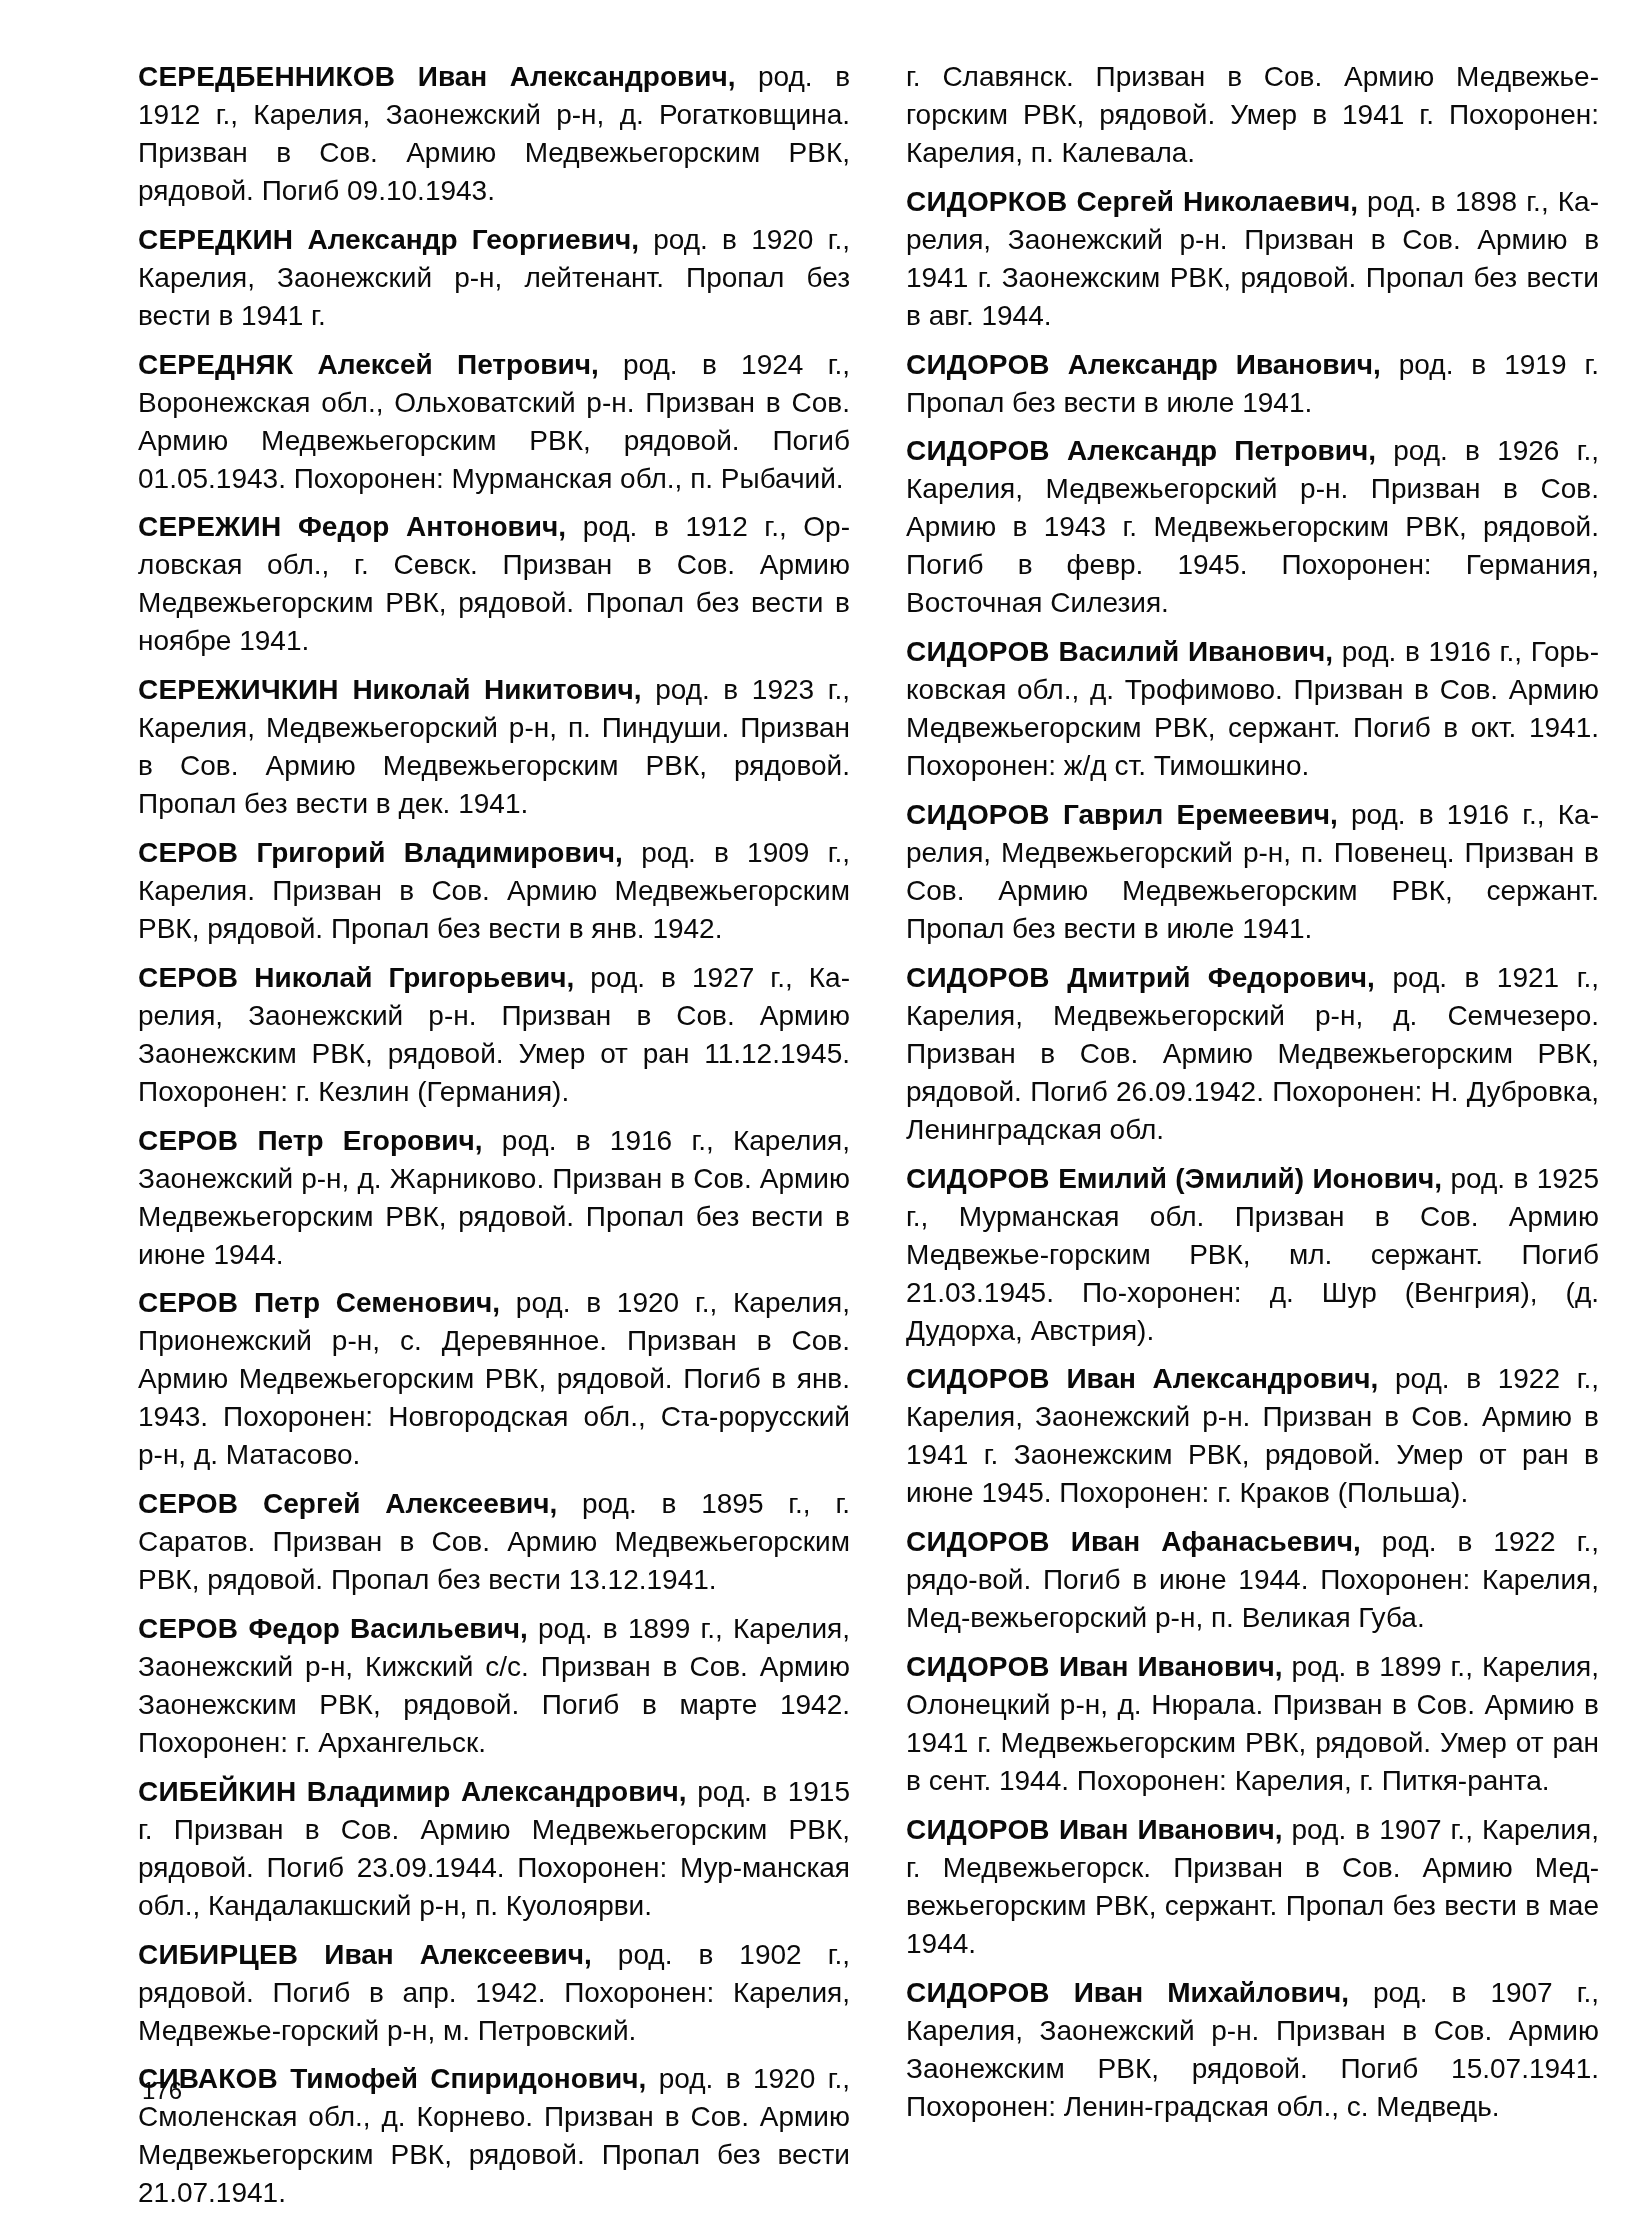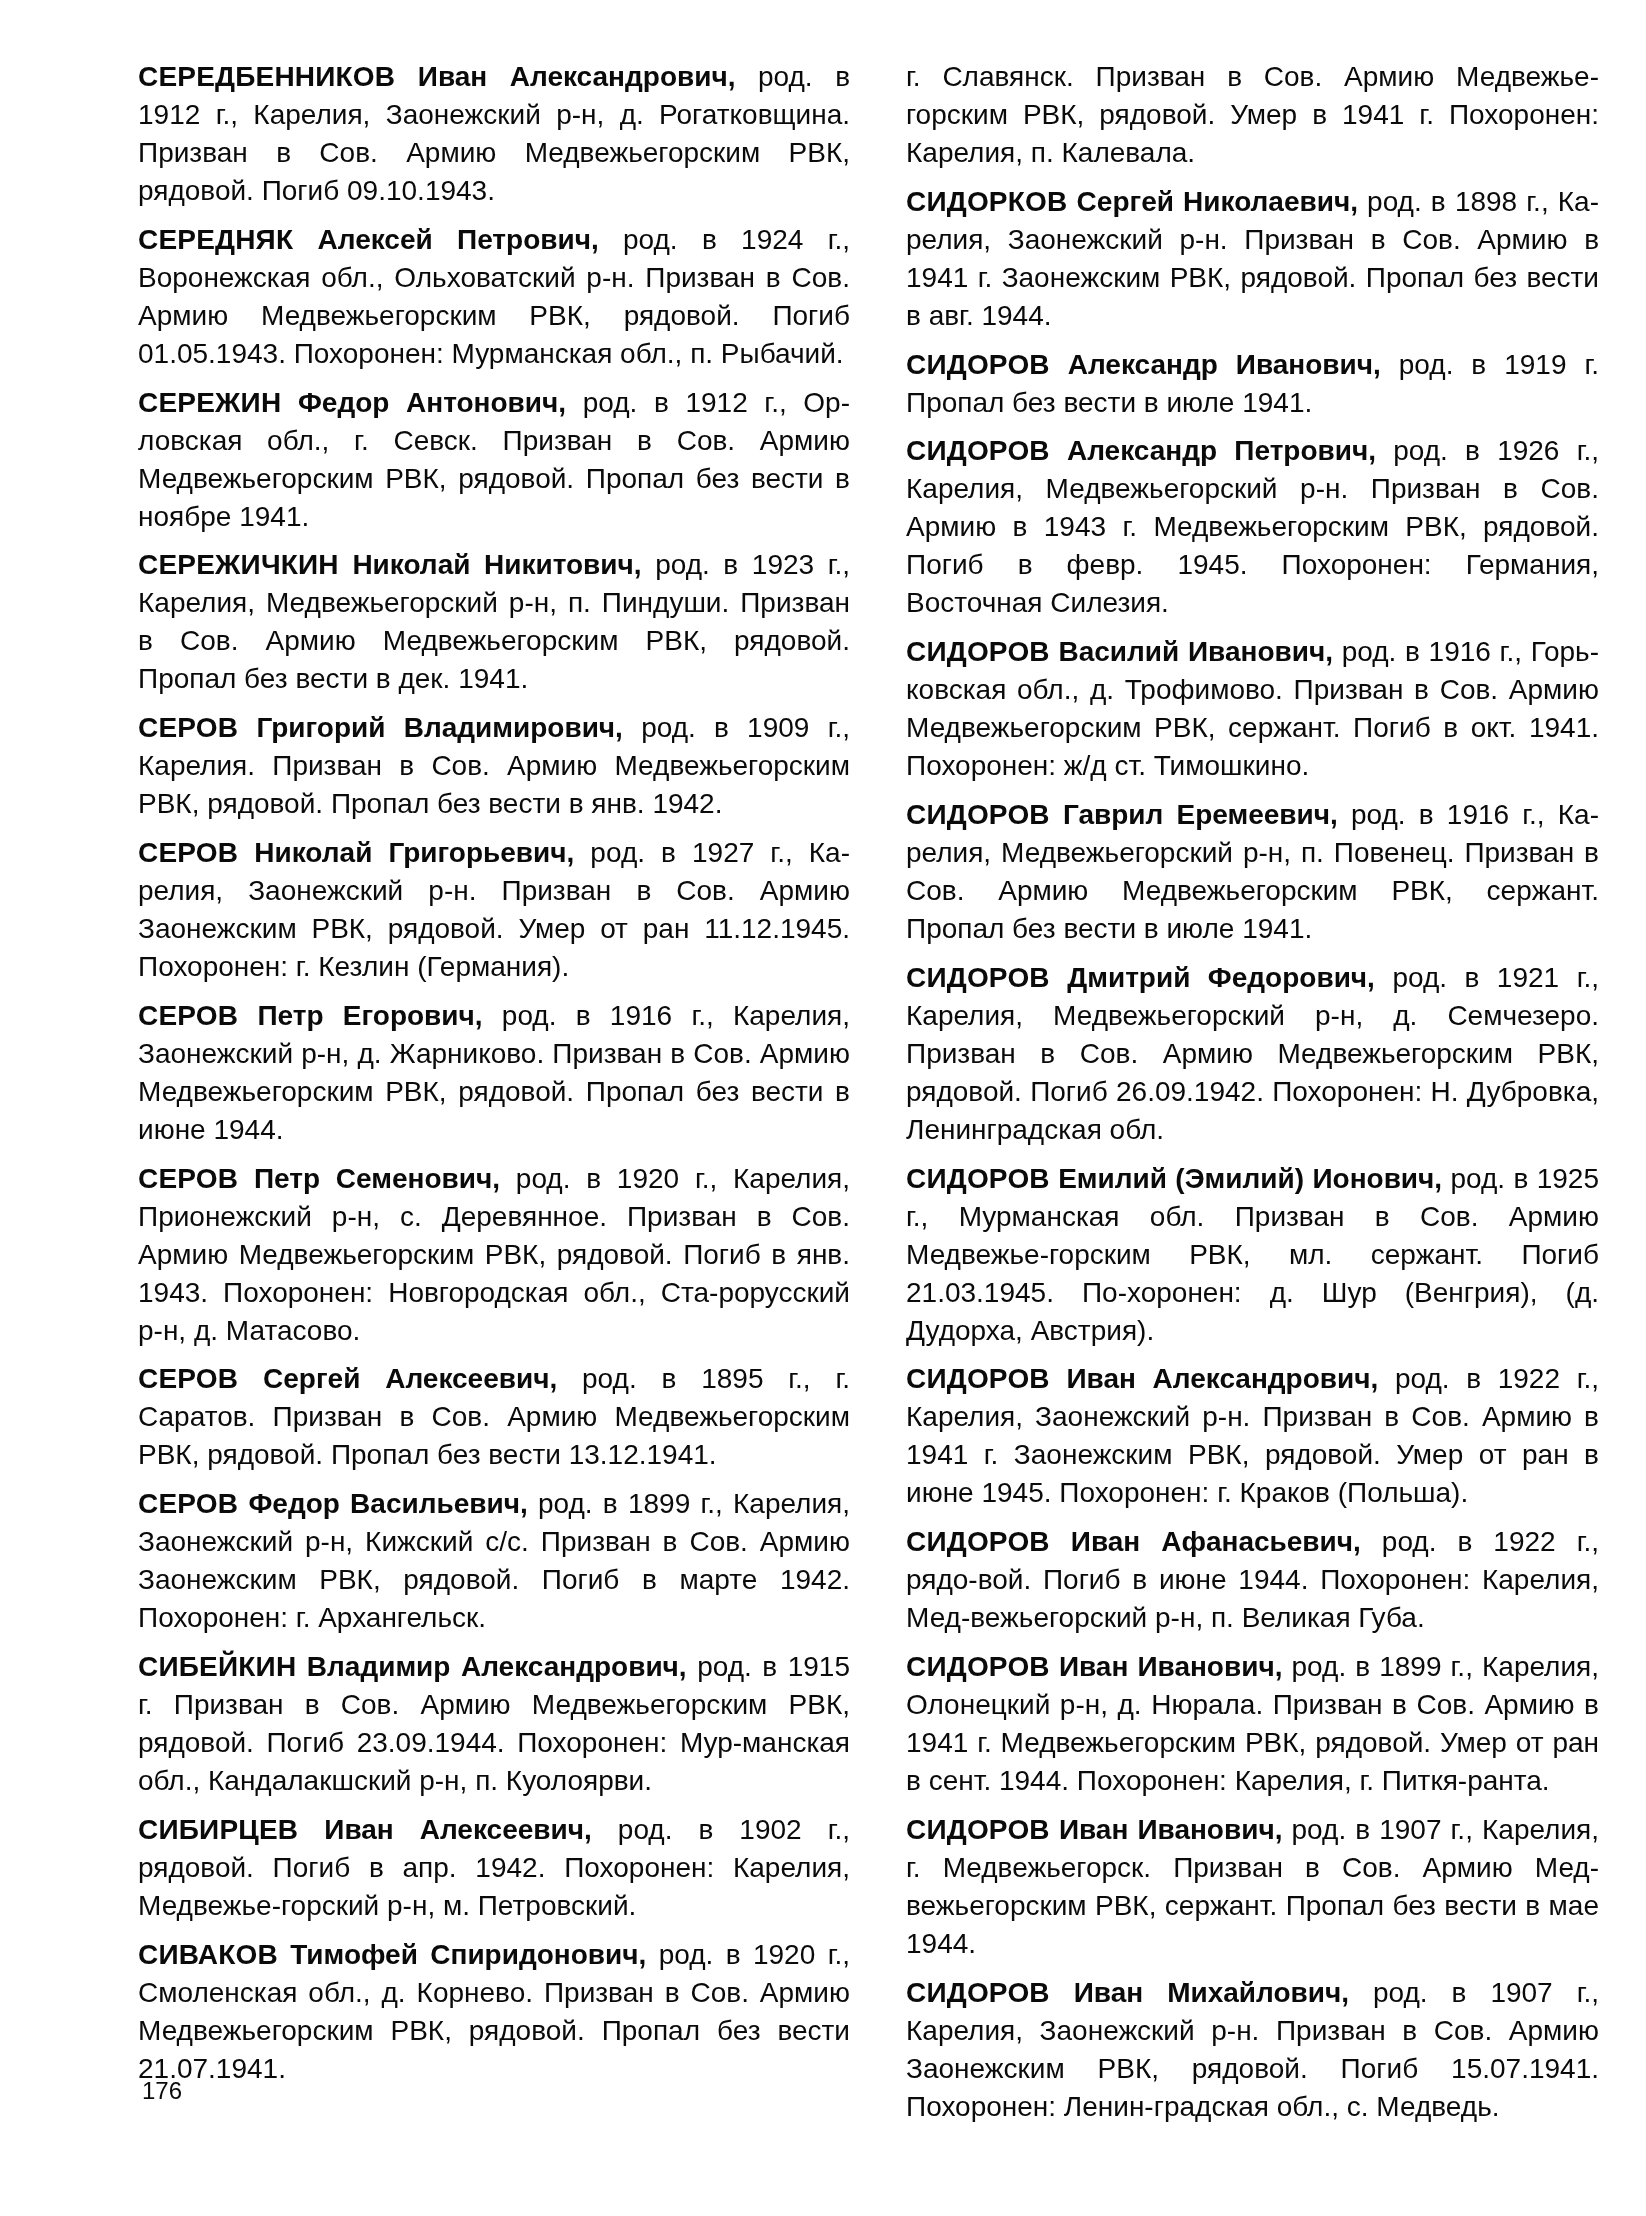--- a/index.html
+++ b/index.html
@@ -22,20 +22,21 @@
   .page-number {
     position: absolute; left: 142px; top: 2076px;
     font-size: 24px; line-height: 29.5px;
   }
 </style>
 </head>
 <body>
 
 <div class="column col-left">
   <p class="entry"><span class="surname">СЕРЕДБЕННИКОВ</span> <span class="given">Иван Александрович,</span> <span>род. в 1912 г., Карелия, Заонежский р-н, д. Рогатковщина. Призван в Сов. Армию Медвежьегорским РВК, рядовой. Погиб 09.10.1943.</span></p>
+  <p class="entry"><span class="surname">СЕРЕДКИН</span> <span class="given">Александр Георгиевич,</span> <span>род. в 1920 г., Карелия, Заонежский р-н, лейтенант. Пропал без вести в 1941 г.</span></p>
   <p class="entry"><span class="surname">СЕРЕДНЯК</span> <span class="given">Алексей Петрович,</span> <span>род. в 1924 г., Воронежская обл., Ольховатский р-н. Призван в Сов. Армию Медвежьегорским РВК, рядовой. Погиб 01.05.1943. Похоронен: Мурманская обл., п. Рыбачий.</span></p>
   <p class="entry"><span class="surname">СЕРЕЖИН</span> <span class="given">Федор Антонович,</span> <span>род. в 1912 г., Ор-ловская обл., г. Севск. Призван в Сов. Армию Медвежьегорским РВК, рядовой. Пропал без вести в ноябре 1941.</span></p>
   <p class="entry"><span class="surname">СЕРЕЖИЧКИН</span> <span class="given">Николай Никитович,</span> <span>род. в 1923 г., Карелия, Медвежьегорский р-н, п. Пиндуши. Призван в Сов. Армию Медвежьегорским РВК, рядовой. Пропал без вести в дек. 1941.</span></p>
   <p class="entry"><span class="surname">СЕРОВ</span> <span class="given">Григорий Владимирович,</span> <span>род. в 1909 г., Карелия. Призван в Сов. Армию Медвежьегорским РВК, рядовой. Пропал без вести в янв. 1942.</span></p>
   <p class="entry"><span class="surname">СЕРОВ</span> <span class="given">Николай Григорьевич,</span> <span>род. в 1927 г., Ка-релия, Заонежский р-н. Призван в Сов. Армию Заонежским РВК, рядовой. Умер от ран 11.12.1945. Похоронен: г. Кезлин (Германия).</span></p>
   <p class="entry"><span class="surname">СЕРОВ</span> <span class="given">Петр Егорович,</span> <span>род. в 1916 г., Карелия, Заонежский р-н, д. Жарниково. Призван в Сов. Армию Медвежьегорским РВК, рядовой. Пропал без вести в июне 1944.</span></p>
   <p class="entry"><span class="surname">СЕРОВ</span> <span class="given">Петр Семенович,</span> <span>род. в 1920 г., Карелия, Прионежский р-н, с. Деревянное. Призван в Сов. Армию Медвежьегорским РВК, рядовой. Погиб в янв. 1943. Похоронен: Новгородская обл., Ста-рорусский р-н, д. Матасово.</span></p>
   <p class="entry"><span class="surname">СЕРОВ</span> <span class="given">Сергей Алексеевич,</span> <span>род. в 1895 г., г. Саратов. Призван в Сов. Армию Медвежьегорским РВК, рядовой. Пропал без вести 13.12.1941.</span></p>
   <p class="entry"><span class="surname">СЕРОВ</span> <span class="given">Федор Васильевич,</span> <span>род. в 1899 г., Карелия, Заонежский р-н, Кижский с/с. Призван в Сов. Армию Заонежским РВК, рядовой. Погиб в марте 1942. Похоронен: г. Архангельск.</span></p>
   <p class="entry"><span class="surname">СИБЕЙКИН</span> <span class="given">Владимир Александрович,</span> <span>род. в 1915 г. Призван в Сов. Армию Медвежьегорским РВК, рядовой. Погиб 23.09.1944. Похоронен: Мур-манская обл., Кандалакшский р-н, п. Куолоярви.</span></p>

